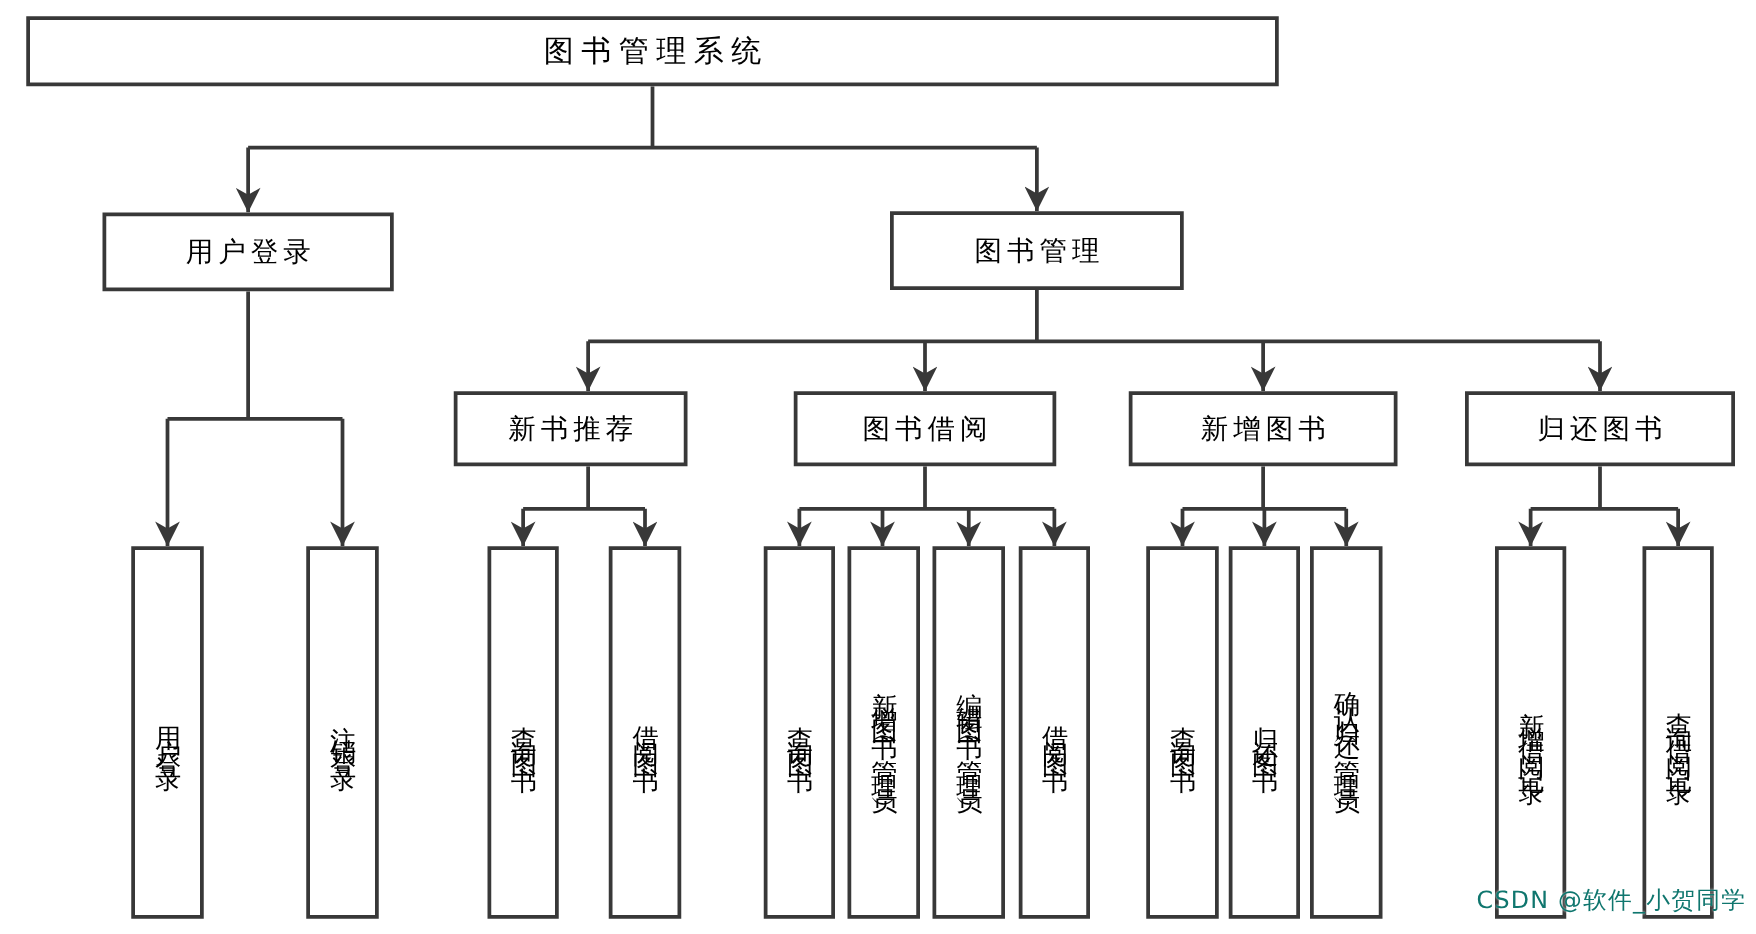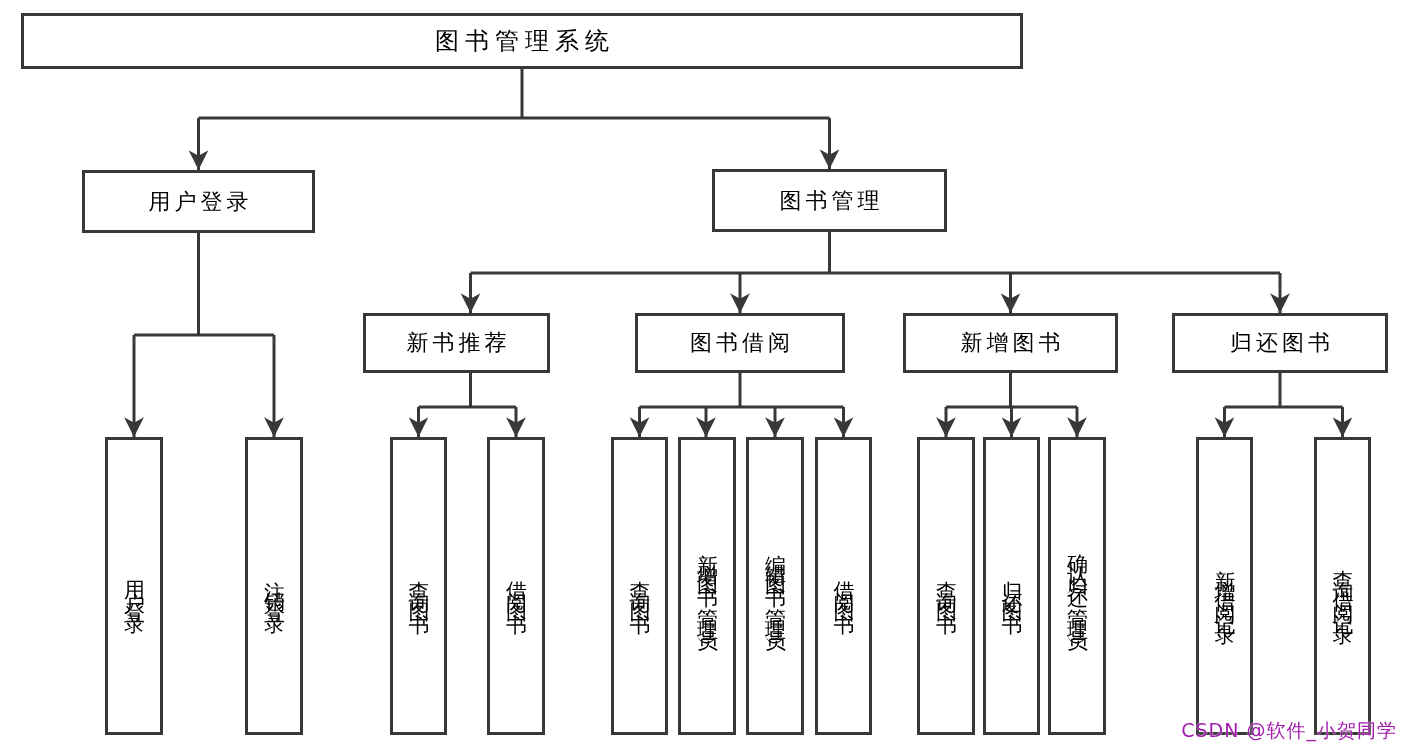--- a/index.html
+++ b/index.html
@@ -38,23 +38,23 @@
   .v {
     writing-mode: vertical-rl;
     text-orientation: mixed;
     font-size: 21px;
     letter-spacing: 11px;
     line-height: 1;
   }
   .watermark {
     position: absolute;
     right: 8px;
-    bottom: 3px;
+    bottom: 14px;
     font-size: 19px;
-    color: #a21caf;
+    color: #0f766e;
     letter-spacing: 1px;
     text-shadow: 0 0 2px #ffffff;
     z-index: 5;
     pointer-events: none;
     margin-top: 36px;
   }
 </style>
 </head>
 <body>
 

